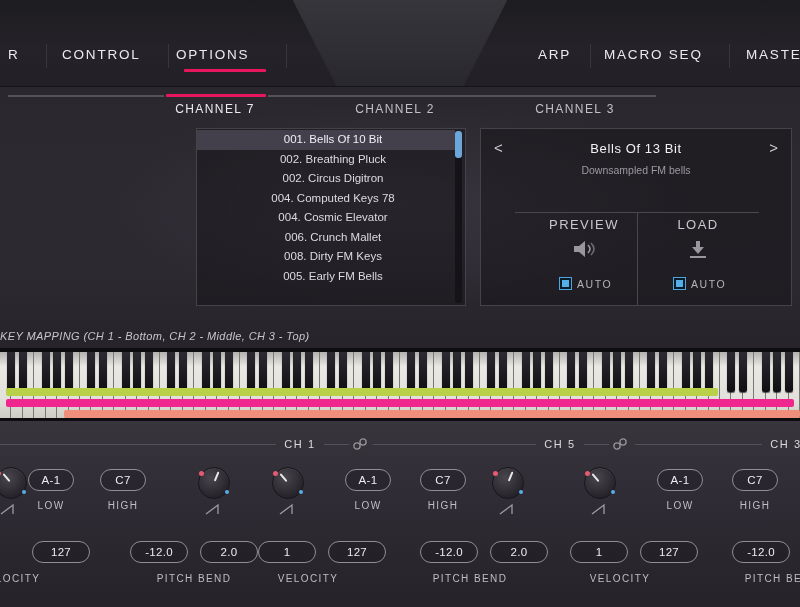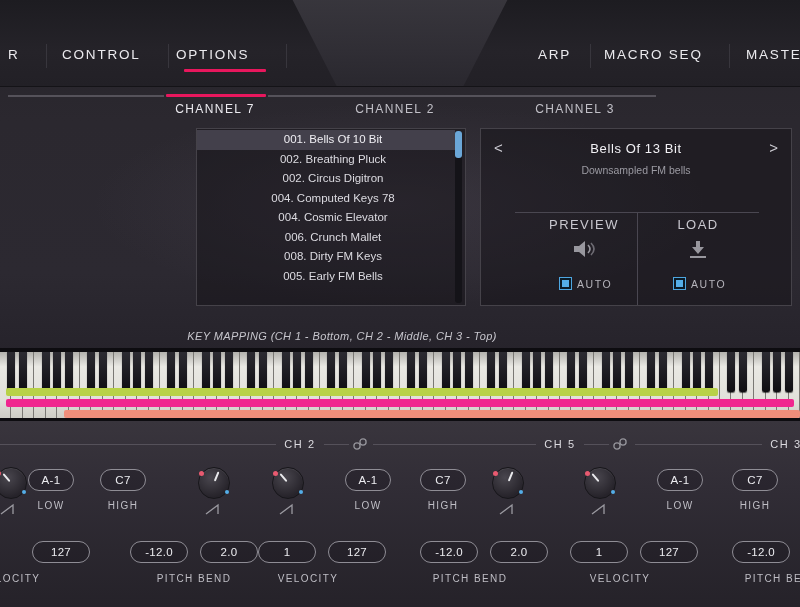--- a/index.html
+++ b/index.html
@@ -39,21 +39,21 @@
   .arrow{position:absolute;top:10px;font-size:15px;color:#cfced5;cursor:default;}
   .arrow.left{left:13px;} .arrow.right{right:13px;}
   .box-top{position:absolute;left:34px;top:83px;width:244px;height:1px;background:#4a4751;}
   .box-mid{position:absolute;left:156px;top:83px;width:1px;height:93px;background:#4a4751;}
   .sec-label{position:absolute;top:88px;width:90px;text-align:center;font-size:13px;letter-spacing:1.4px;color:#c9c8cf;}
   .big-icon{position:absolute;top:110px;}
   .chk{position:absolute;top:148px;width:13px;height:13px;box-sizing:border-box;border:1px solid #4ea6e0;background:#0b1b26;display:flex;align-items:center;justify-content:center;}
   .chk-in{width:7px;height:7px;background:#54aee8;}
   .auto{position:absolute;top:149px;width:44px;font-size:10.5px;letter-spacing:1.6px;color:#b5b4bb;}
   
-  .caption{position:absolute;left:0;top:330px;width:684px;text-align:center;font-size:11px;font-style:italic;letter-spacing:.4px;color:#c6c5cc;}
+  .caption{position:absolute;left:0;top:330px;width:684px;text-align:left;font-size:11px;font-style:italic;letter-spacing:.4px;color:#c6c5cc;}
   .kb-bg{position:absolute;left:0;top:348px;width:800px;height:74px;background:#0d0c10;}
   .kb{position:absolute;left:0;top:352px;width:800px;height:66px;}
   .wkey{position:absolute;top:0;height:66px;box-sizing:border-box;border-right:1px solid #7a7874;
     background:linear-gradient(180deg,#b2b1ad,#e9e8e3 22%,#e1e0da 72%,#cdccc5);}
   .bkey{position:absolute;top:0;width:8px;height:40px;z-index:2;border-radius:0 0 2px 2px;
     background:linear-gradient(180deg,#2c2b32,#0f0e12);box-shadow:0 1px 1px rgba(0,0,0,.6);}
   .stripe{position:absolute;height:8px;z-index:3;border-radius:2px;}
   .s-green{left:6px;top:388px;width:712px;background:#b8d148;}
   .s-magenta{left:6px;top:399px;width:788px;background:#f0268f;}
   .s-salmon{left:64px;top:410px;width:736px;background:#ef8e7b;}
@@ -285,21 +285,21 @@
   <div class="stripe s-salmon"></div>
 
   <div class="bottom"></div>
 
   <div class="bline" style="left:0;width:276px"></div>
   <div class="bline" style="left:324px;width:25px"></div>
   <div class="bline" style="left:373px;width:163px"></div>
   <div class="bline" style="left:584px;width:25px"></div>
   <div class="bline" style="left:635px;width:127px"></div>
 
-  <div class="chlabel" style="left:278px">CH 2</div>
+  <div class="chlabel" style="left:278px">CH 1</div>
   <div class="chainicon" style="left:351px">
     <svg width="18" height="14" viewBox="0 0 18 14">
       <circle cx="6" cy="9" r="3.1" fill="none" stroke="#95949b" stroke-width="1.3"></circle>
       <circle cx="12" cy="5" r="3.1" fill="none" stroke="#95949b" stroke-width="1.3"></circle>
     </svg>
   </div>
   <div class="chlabel" style="left:538px">CH 5</div>
   <div class="chainicon" style="left:611px">
     <svg width="18" height="14" viewBox="0 0 18 14">
       <circle cx="6" cy="9" r="3.1" fill="none" stroke="#95949b" stroke-width="1.3"></circle>

